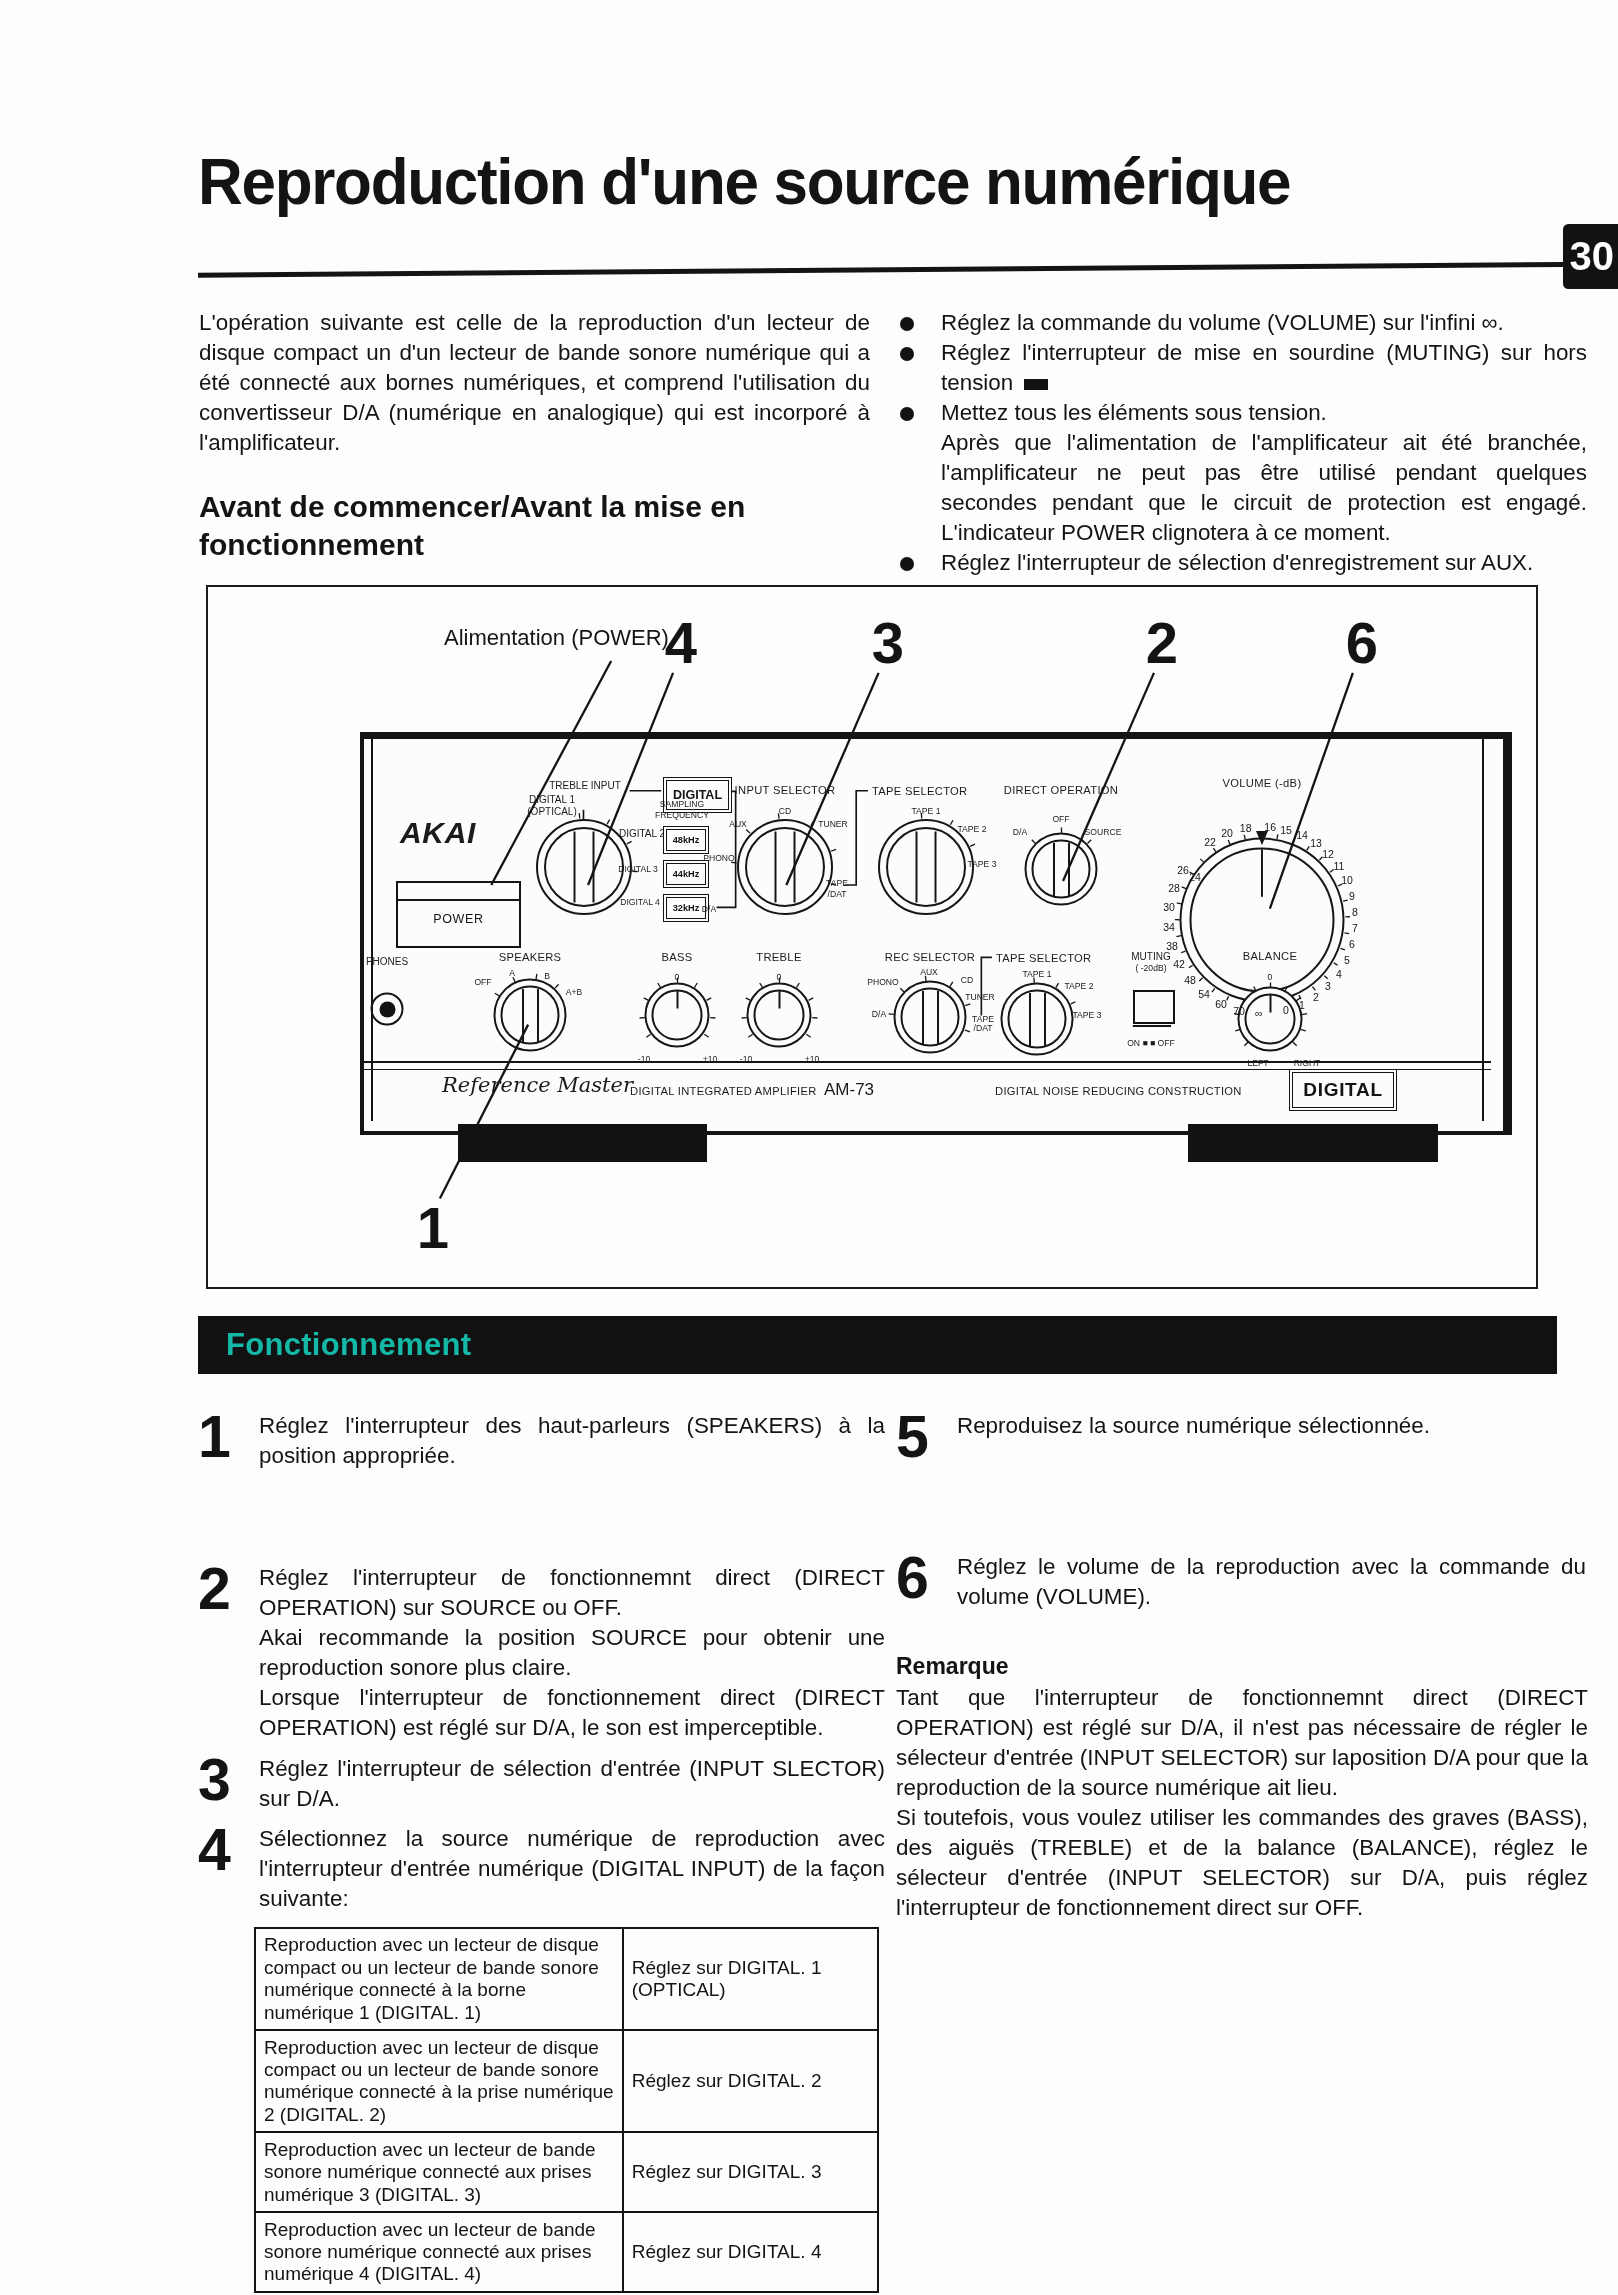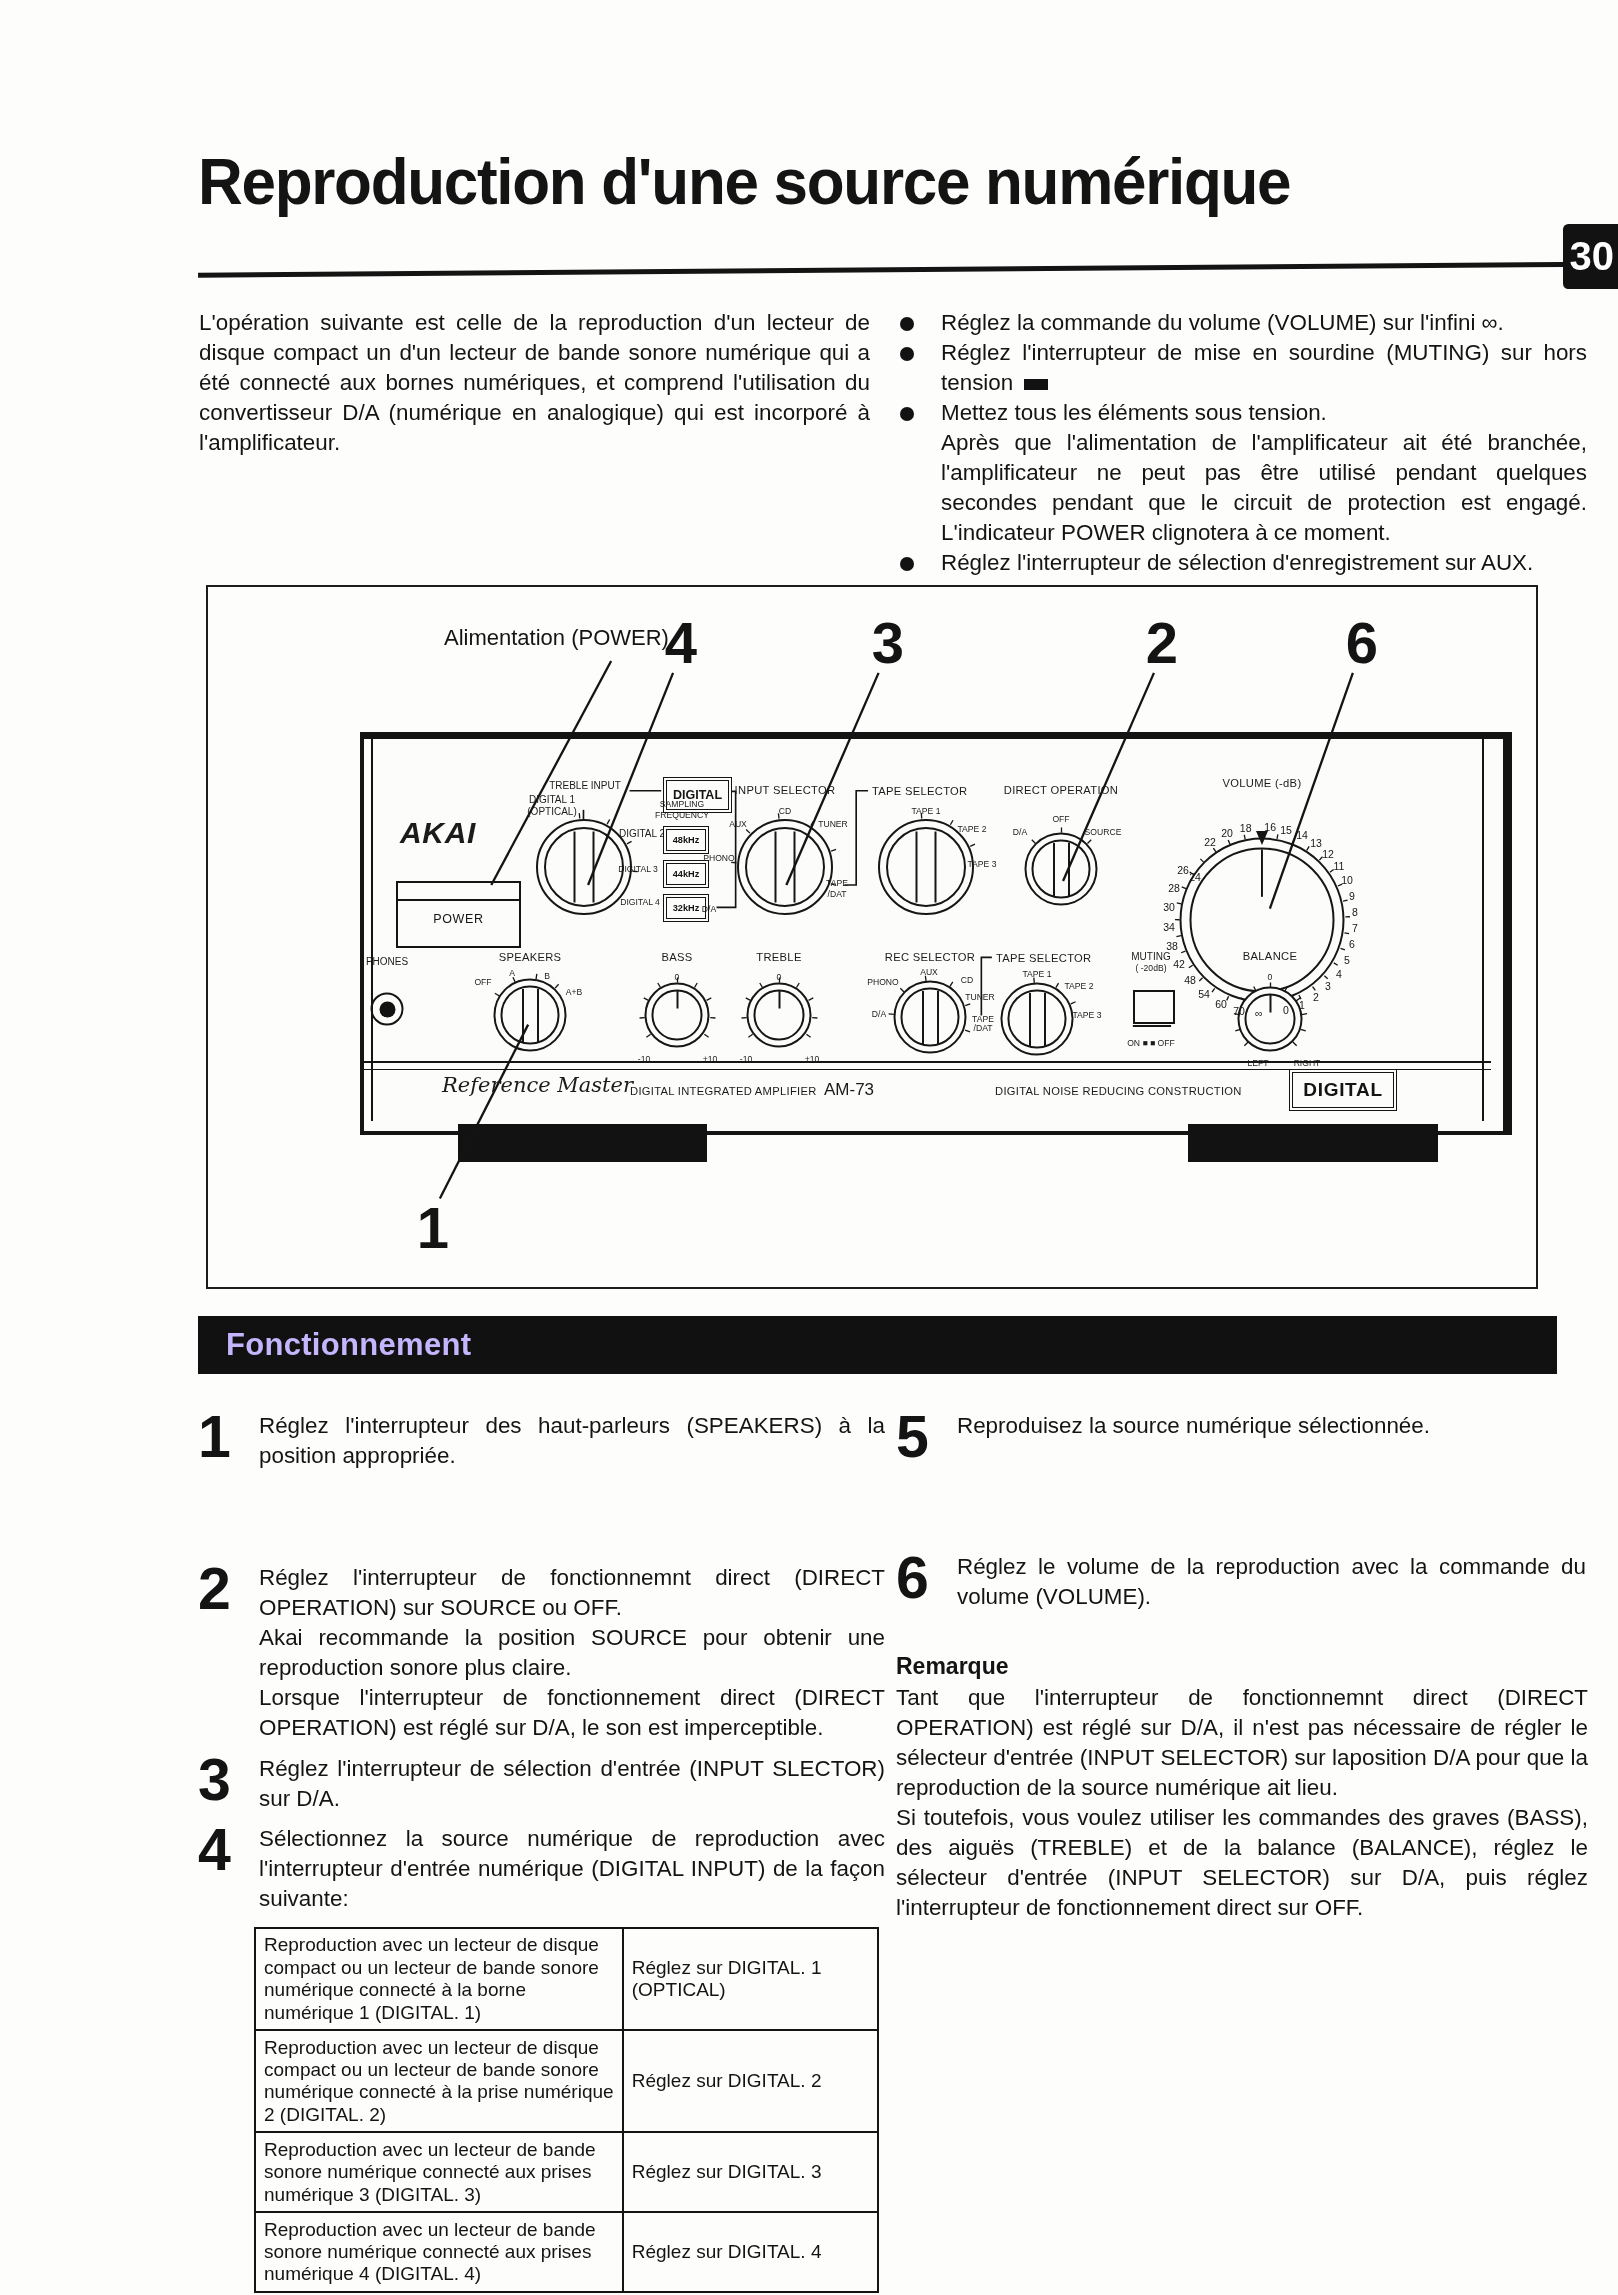--- a/index.html
+++ b/index.html
@@ -58,21 +58,21 @@
         transform:translate(-50%,-50%);z-index:2;}
   .jack::after{content:'';position:absolute;left:50%;top:50%;width:16px;height:16px;border-radius:50%;
         background:#121212;transform:translate(-50%,-50%);}
   .mut-switch{position:absolute;left:925px;top:403px;width:38px;height:30px;border:2px solid #141414;z-index:2;}
   .vol-pointer{position:absolute;left:1054px;top:244px;width:0;height:0;transform:translateX(-50%);z-index:4;
         border-left:6px solid transparent;border-right:6px solid transparent;border-top:14.5px solid #141414;}
   .vnum{position:absolute;transform:translate(-50%,-50%);font-size:10.5px;color:#161616;z-index:4;}
   .vol-center{position:absolute;left:1054px;top:333px;width:0;height:0;z-index:4;}
   
   .op-bar{position:absolute;left:198px;top:1316px;width:1359px;height:58px;background:#111;
-          color:#c4b5fd;font-size:31px;font-weight:bold;line-height:58px;padding-left:28px;
+          color:#14b8a6;font-size:31px;font-weight:bold;line-height:58px;padding-left:28px;
           box-sizing:border-box;letter-spacing:0.3px;}
   .step{position:absolute;display:flex;}
   .step .num{width:61px;flex:none;font-size:59px;font-weight:bold;line-height:53px;letter-spacing:-3.3px;}
   .step .body{font-size:22.4px;line-height:30px;text-align:justify;}
   .step .body p{margin:0;}
   .remark{position:absolute;left:896px;top:1650px;width:692px;font-size:22.4px;line-height:30px;}
   .remark h3{margin:0;font-size:23px;font-weight:bold;line-height:33px;}
   .remark p{margin:0;text-align:justify;}
   table.dtable{position:absolute;left:254px;top:1927px;width:625px;border-collapse:collapse;
         font-size:19px;line-height:22.4px;}
@@ -83,20 +83,21 @@
 <body>
 
 <div class="page">
 
   <div class="title">Reproduction d'une source numérique</div>
   <div class="title-rule"></div>
   <div class="page-badge">30</div>
 
   <div class="intro-left col-text">
     <p>L'opération suivante est celle de la reproduction d'un lecteur de disque compact un d'un lecteur de bande sonore numérique qui a été connecté aux bornes numériques, et comprend l'utilisation du convertisseur D/A (numérique en analogique) qui est incorporé à l'amplificateur.</p>
+    <h2>Avant de commencer/Avant la mise en fonctionnement</h2>
   </div>
   <div class="intro-right">
     <ul>
       <li><span>Réglez la commande du volume (VOLUME) sur l'infini ∞.</span></li>
       <li><span>Réglez l'interrupteur de mise en sourdine (MUTING) sur hors tension</span><span class="mut-icon"></span></li>
       <li><span>Mettez tous les éléments sous tension.</span>
         <p class="bullet-note">Après que l'alimentation de l'amplificateur ait été branchée, l'amplificateur ne peut pas être utilisé pendant quelques secondes pendant que le circuit de protection est engagé. L'indicateur POWER clignotera à ce moment.</p></li>
       <li><span>Réglez l'interrupteur de sélection d'enregistrement sur AUX.</span></li>
     </ul>
   </div>

